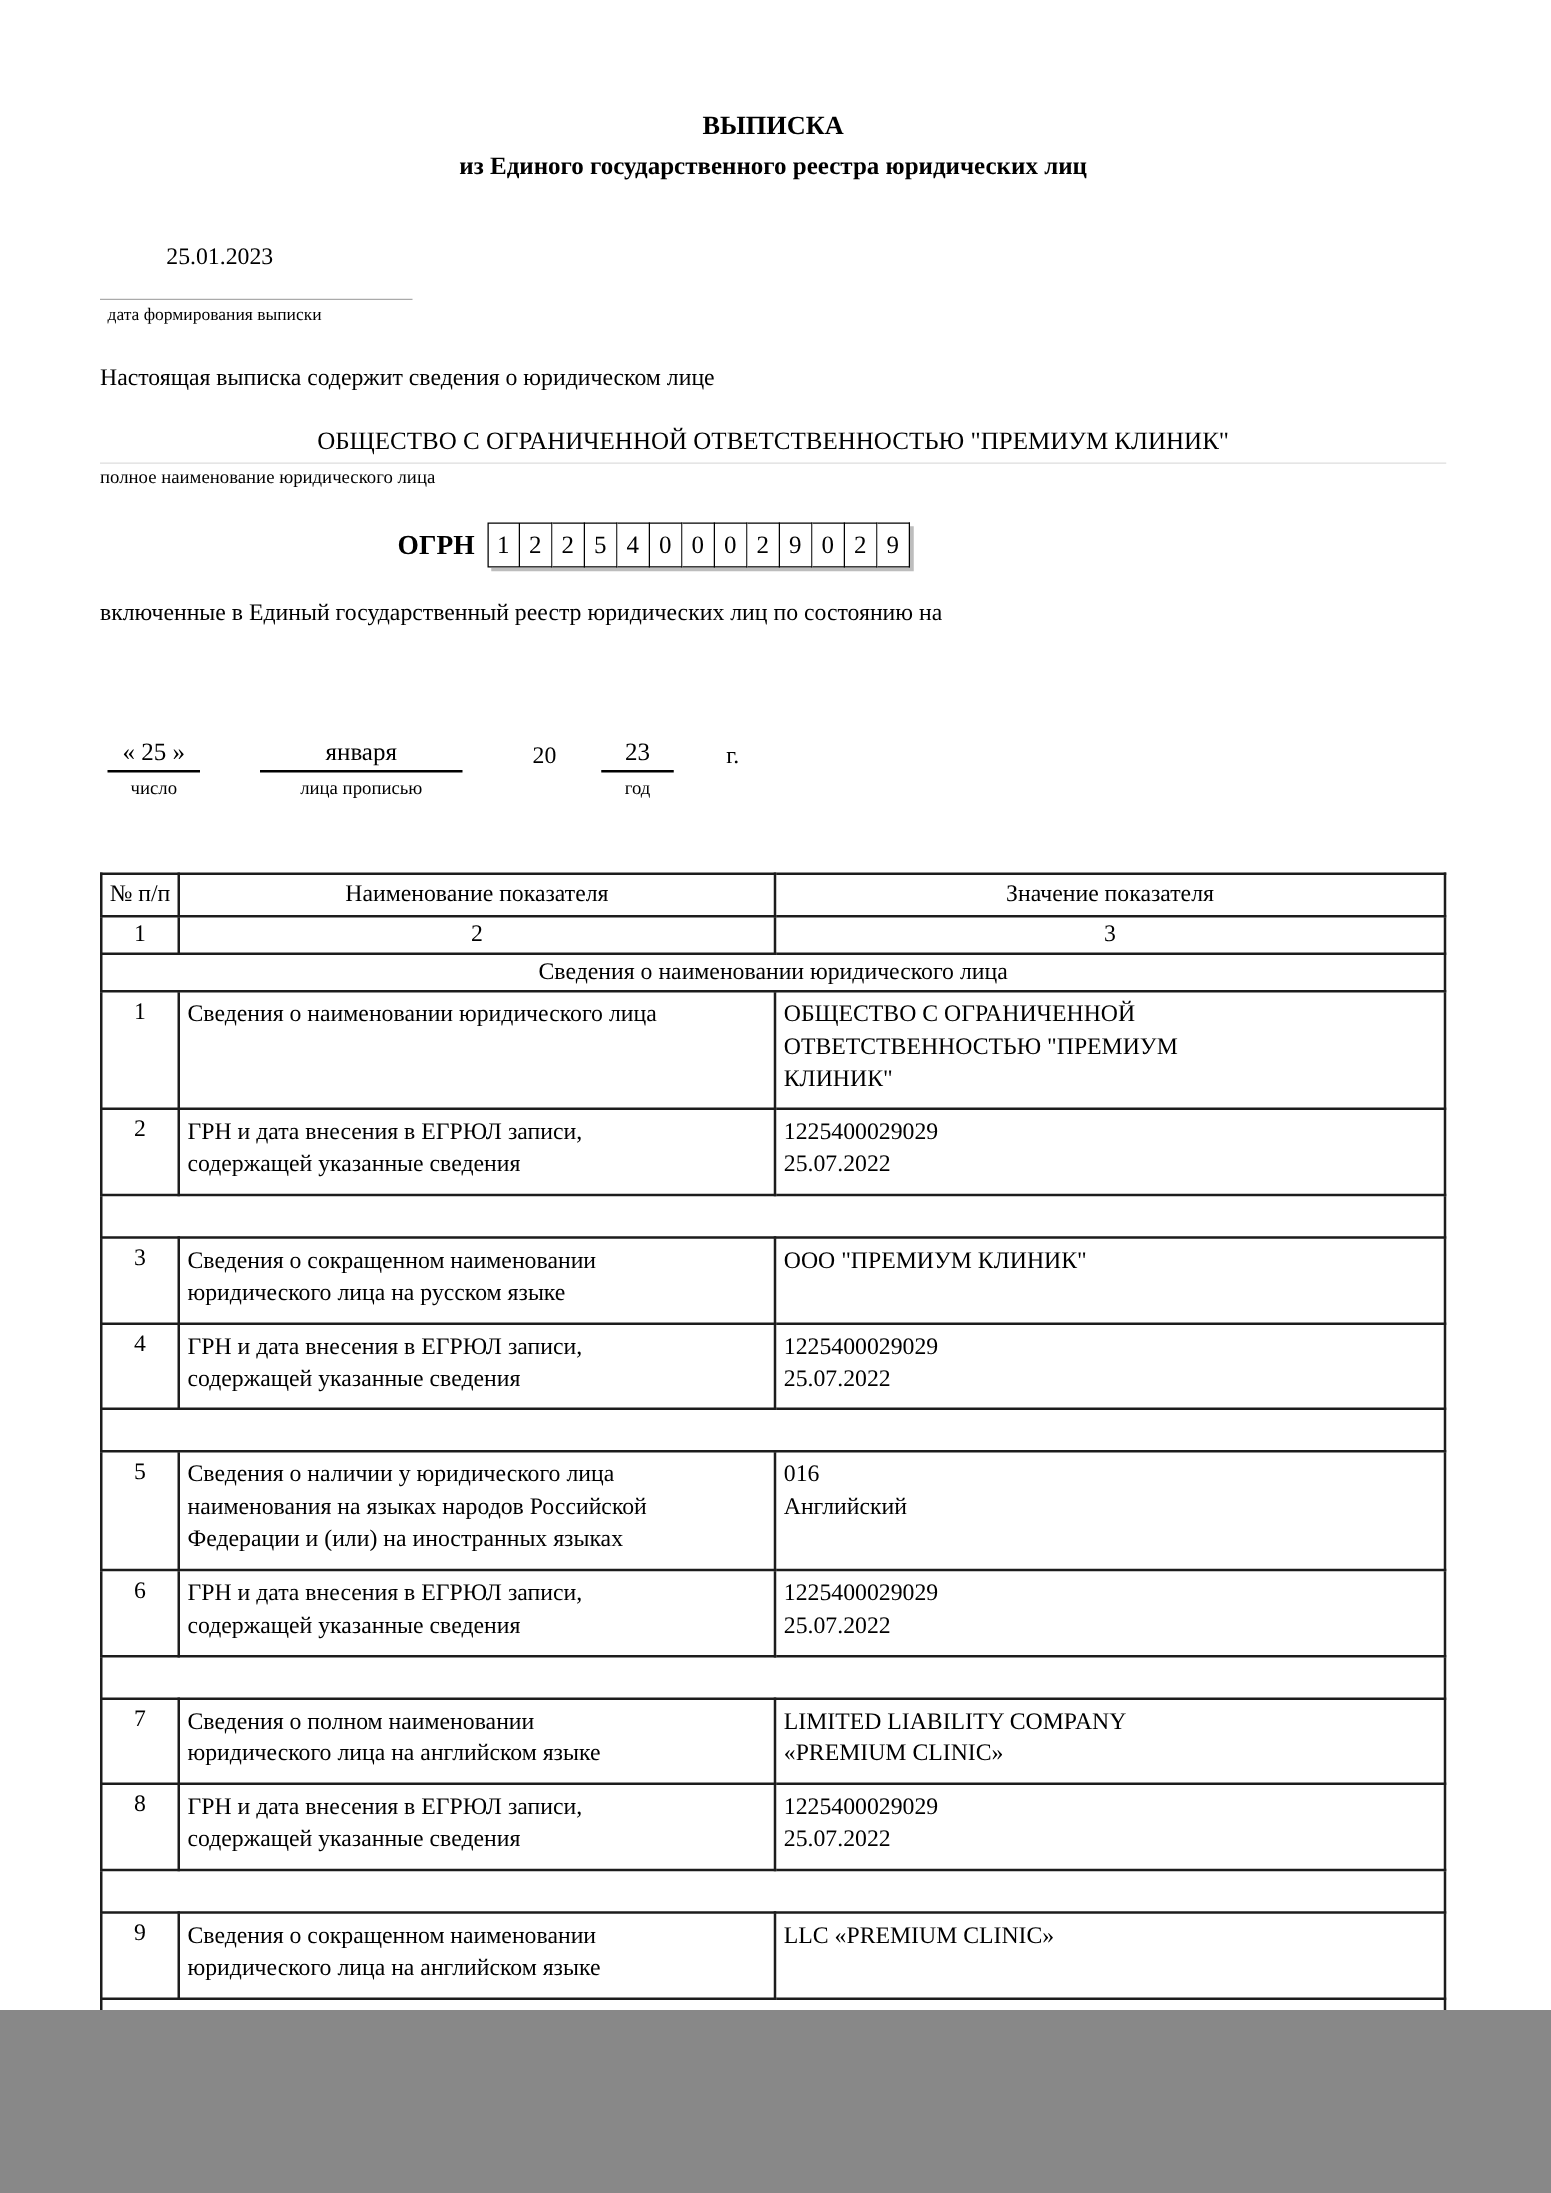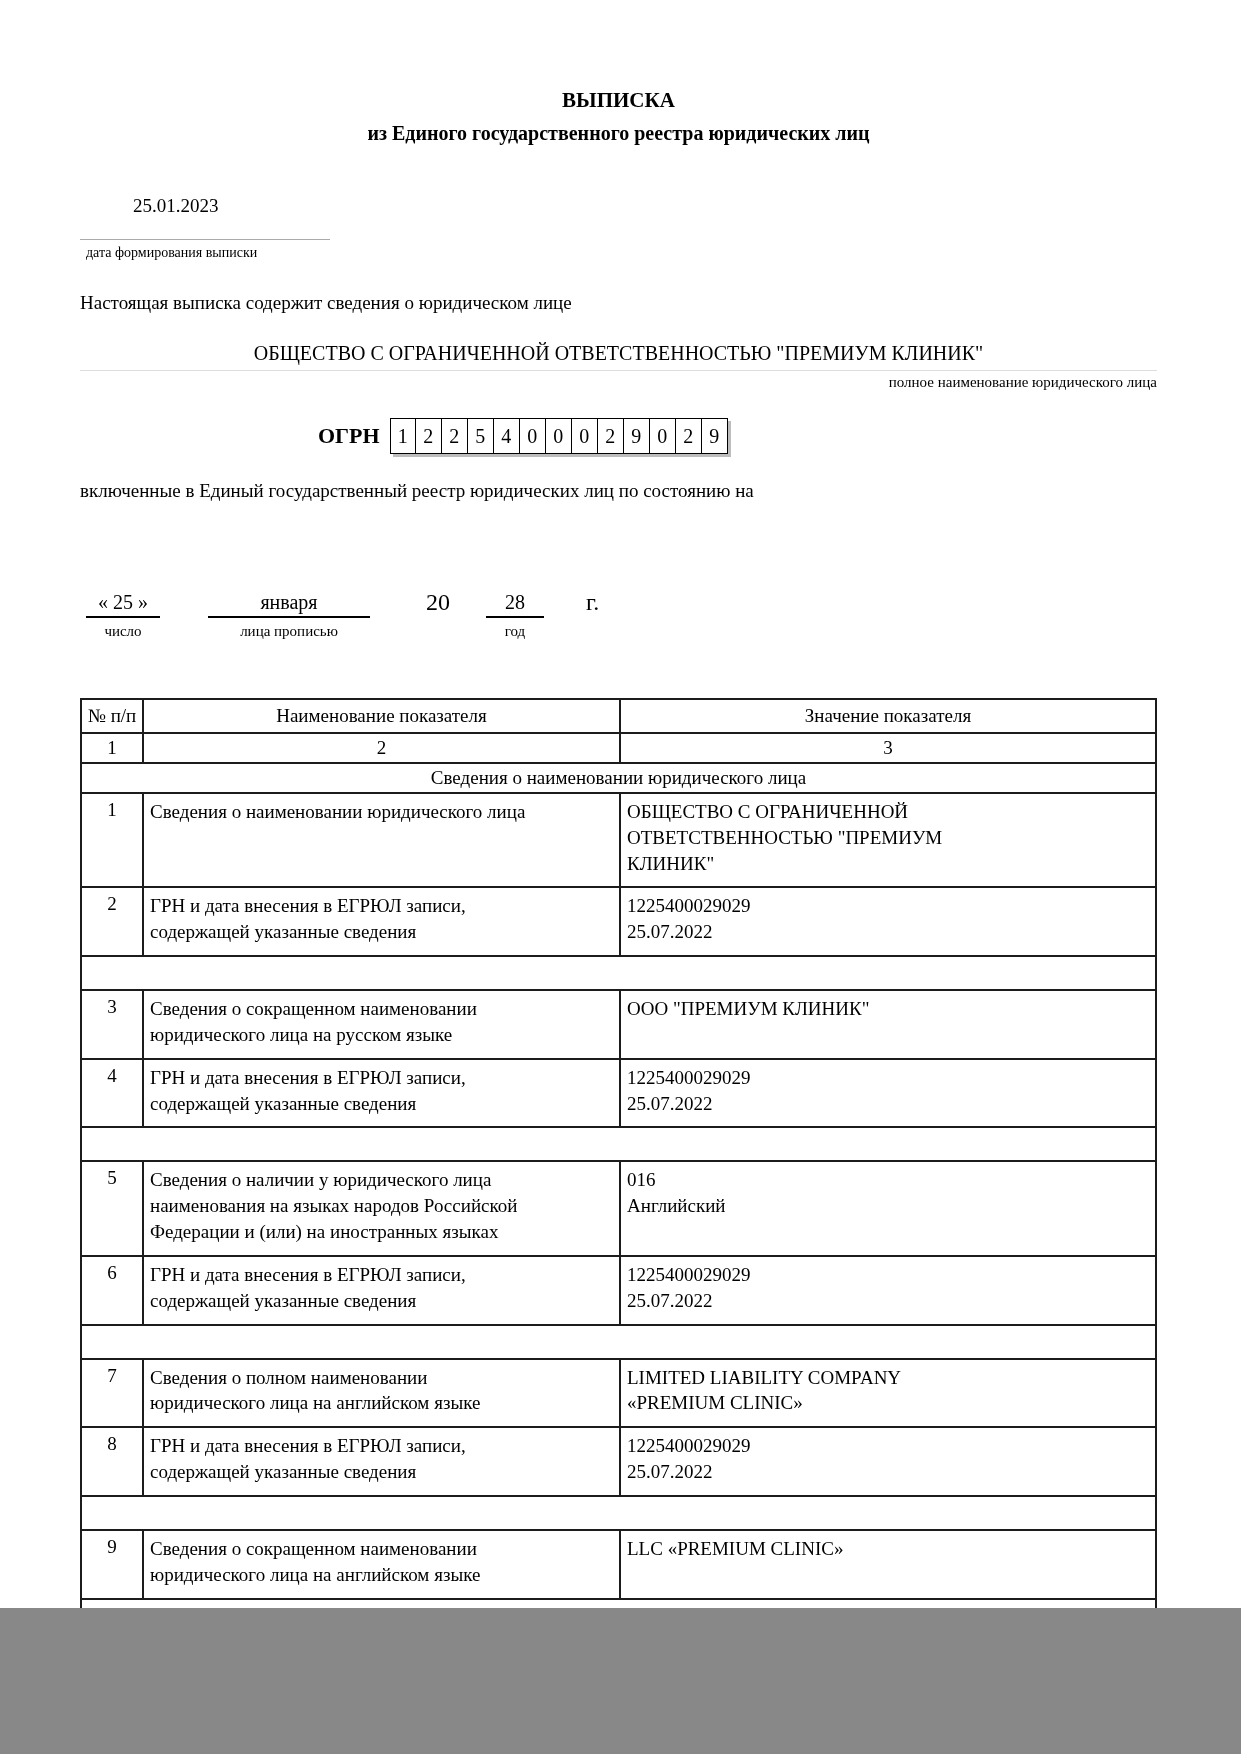--- a/index.html
+++ b/index.html
@@ -15,41 +15,41 @@
   .doc-subtitle { margin-top:9px; text-align:center; font-size:20px; font-weight:bold; }
 
   .formation-date { margin-top:50px; padding-left:53px; font-size:19px; }
   .formation-label-wrap { margin-top:22px; width:250px; border-top:1px solid #aaa; padding:3px 0 0 6px; }
   .formation-label { font-size:14px; }
 
   .intro { margin-top:31px; font-size:19px; }
 
   .company-line { margin-top:28px; border-bottom:1px solid #ddd; padding-bottom:5px; }
   .company-name { text-align:center; font-size:20px; }
-  .company-label { margin-top:3px; text-align:right; font-size:15px; }
+  .company-label { margin-top:3px; text-align:left; font-size:15px; }
 
   .ogrn-row { margin-top:27px; margin-left:238px; display:flex; align-items:center; }
   .ogrn-label { font-size:22px; font-weight:bold; margin-right:10px; }
   .ogrn-boxes { display:inline-flex; box-shadow:3px 3px 0 #bdbdbd; }
   .ogrn-box {
     width:26px; height:36px; border:1.5px solid #000; border-left:none;
     display:flex; align-items:center; justify-content:center; font-size:20px; background:#fff;
   }
   .ogrn-box:first-child { border-left:1.5px solid #000; }
 
   .included { margin-top:26px; font-size:19px; }
 
   .date-line { margin-top:86px; display:flex; align-items:flex-start;gap:28px; }
   .dl-group { display:flex; flex-direction:column; }
   .dl-value {
     height:30px; display:flex; align-items:flex-end; justify-content:center;
     font-size:20px; border-bottom:2px solid #000; padding-bottom:2px;
   }
   .dl-label { text-align:center; font-size:15px; padding-top:5px; }
-  .dl-plain { height:30px; display:flex; align-items:flex-end; font-size:24px; padding-bottom:2px; }
+  .dl-plain { height:30px; display:flex; align-items:flex-end; font-size:19px; padding-bottom:2px; }
   .g-day { width:74px; margin-left:6px; }
   .g-month { width:162px; margin-left:20px; }
   .p-century { margin-left:28px; }
   .g-year { width:58px; margin-left:8px; }
   .p-suffix { margin-left:14px; }
 
   table.registry {
     margin-top:58px; width:100%; border-collapse:collapse; font-size:19px;
   }
   table.registry th, table.registry td {
@@ -117,21 +117,21 @@
       <div class="dl-group g-day">
         <div class="dl-value">« 25 »</div>
         <div class="dl-label">число</div>
       </div>
       <div class="dl-group g-month">
         <div class="dl-value">января</div>
         <div class="dl-label">лица прописью</div>
       </div>
       <div class="dl-plain p-century">20</div>
       <div class="dl-group g-year">
-        <div class="dl-value">28</div>
+        <div class="dl-value">23</div>
         <div class="dl-label">год</div>
       </div>
       <div class="dl-plain p-suffix">г.</div>
     </div>
 
     <table class="registry">
       <thead>
         <tr>
           <th class="h-cell col-num">№ п/п</th>
           <th class="h-cell col-name">Наименование показателя</th>

